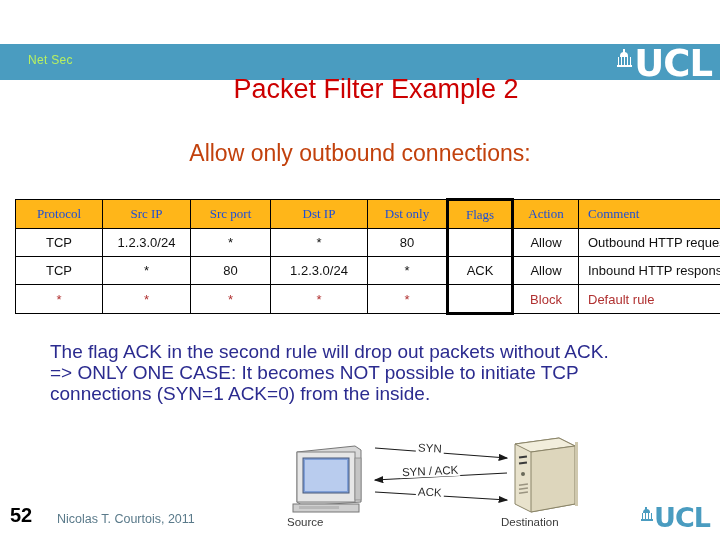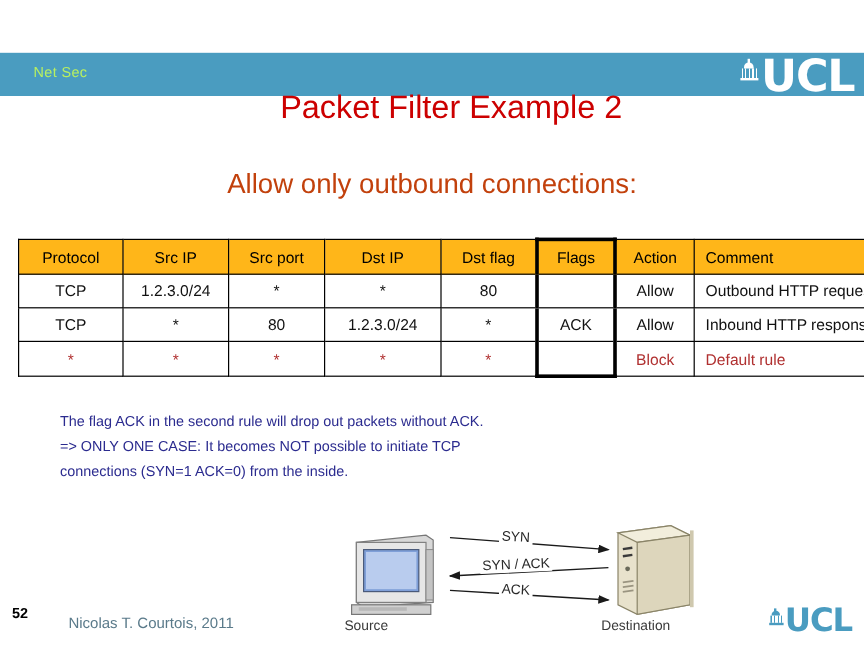--- a/index.html
+++ b/index.html
@@ -126,22 +126,23 @@
     border: 1px solid #000000;
     height: 27px;
     padding: 0 4px;
     text-align: center;
     vertical-align: middle;
     font-weight: normal;
     background: #ffffff;
   }
   #rules-table thead th {
     background: #ffb619;
-    color: #000000;
+    color: #1d4ed8;
     font-size: 13px;
+    font-family: Liberation Serif, serif;
   }
   #rules-table thead th.col-comment,
   #rules-table td.col-comment {
     text-align: left;
     padding-left: 9px;
   }
   
   .col-protocol { width: 78px; }
   .col-srcip    { width: 79px; margin-left: 34px; }
   .col-srcport  { width: 71px; }
@@ -162,21 +163,21 @@
   
   #rules-table tr.rule-default td { color: #b03030; }
   td.cell-plain { color: #111111; }
 
   
   #explanation {
     position: absolute;
     left: 50px;
     top: 341px;
     width: 620px;
-    font-size: 12px;
+    font-size: 19px;
     line-height: 21px;
     color: #2b2b8f;
   }
 
   
   #handshake-figure {
     position: absolute;
     left: 283px;
     top: 428px;
     width: 320px;
@@ -197,21 +198,21 @@
     background: #ffffff;
     padding: 0 2px;
     white-space: nowrap;
   }
 
   
   #footer-pagenum {
     position: absolute;
     left: 10px;
     top: 504px;
-    font-size: 12px;
+    font-size: 20px;
     font-weight: bold;
     color: #000000;
   }
   #footer-author {
     position: absolute;
     left: 57px;
     top: 512px;
     font-size: 12.5px;
     color: #5a7a8a;
   }
@@ -248,21 +249,21 @@
 <div id="slide-title">Packet Filter Example 2</div>
 <div id="slide-subtitle">Allow only outbound connections:</div>
 
 <table id="rules-table">
   <thead>
     <tr>
       <th class="col-protocol">Protocol</th>
       <th class="col-srcip">Src IP</th>
       <th class="col-srcport">Src port</th>
       <th class="col-dstip">Dst IP</th>
-      <th class="col-dstport">Dst flag</th>
+      <th class="col-dstport">Dst only</th>
       <th class="col-flags">Flags</th>
       <th class="col-action">Action</th>
       <th class="col-comment">Comment</th>
     </tr>
   </thead>
   <tbody>
     <tr class="rule-row">
       <td class="col-protocol cell-plain">TCP</td>
       <td class="col-srcip cell-plain">1.2.3.0/24</td>
       <td class="col-srcport cell-plain star-cell">*</td>

